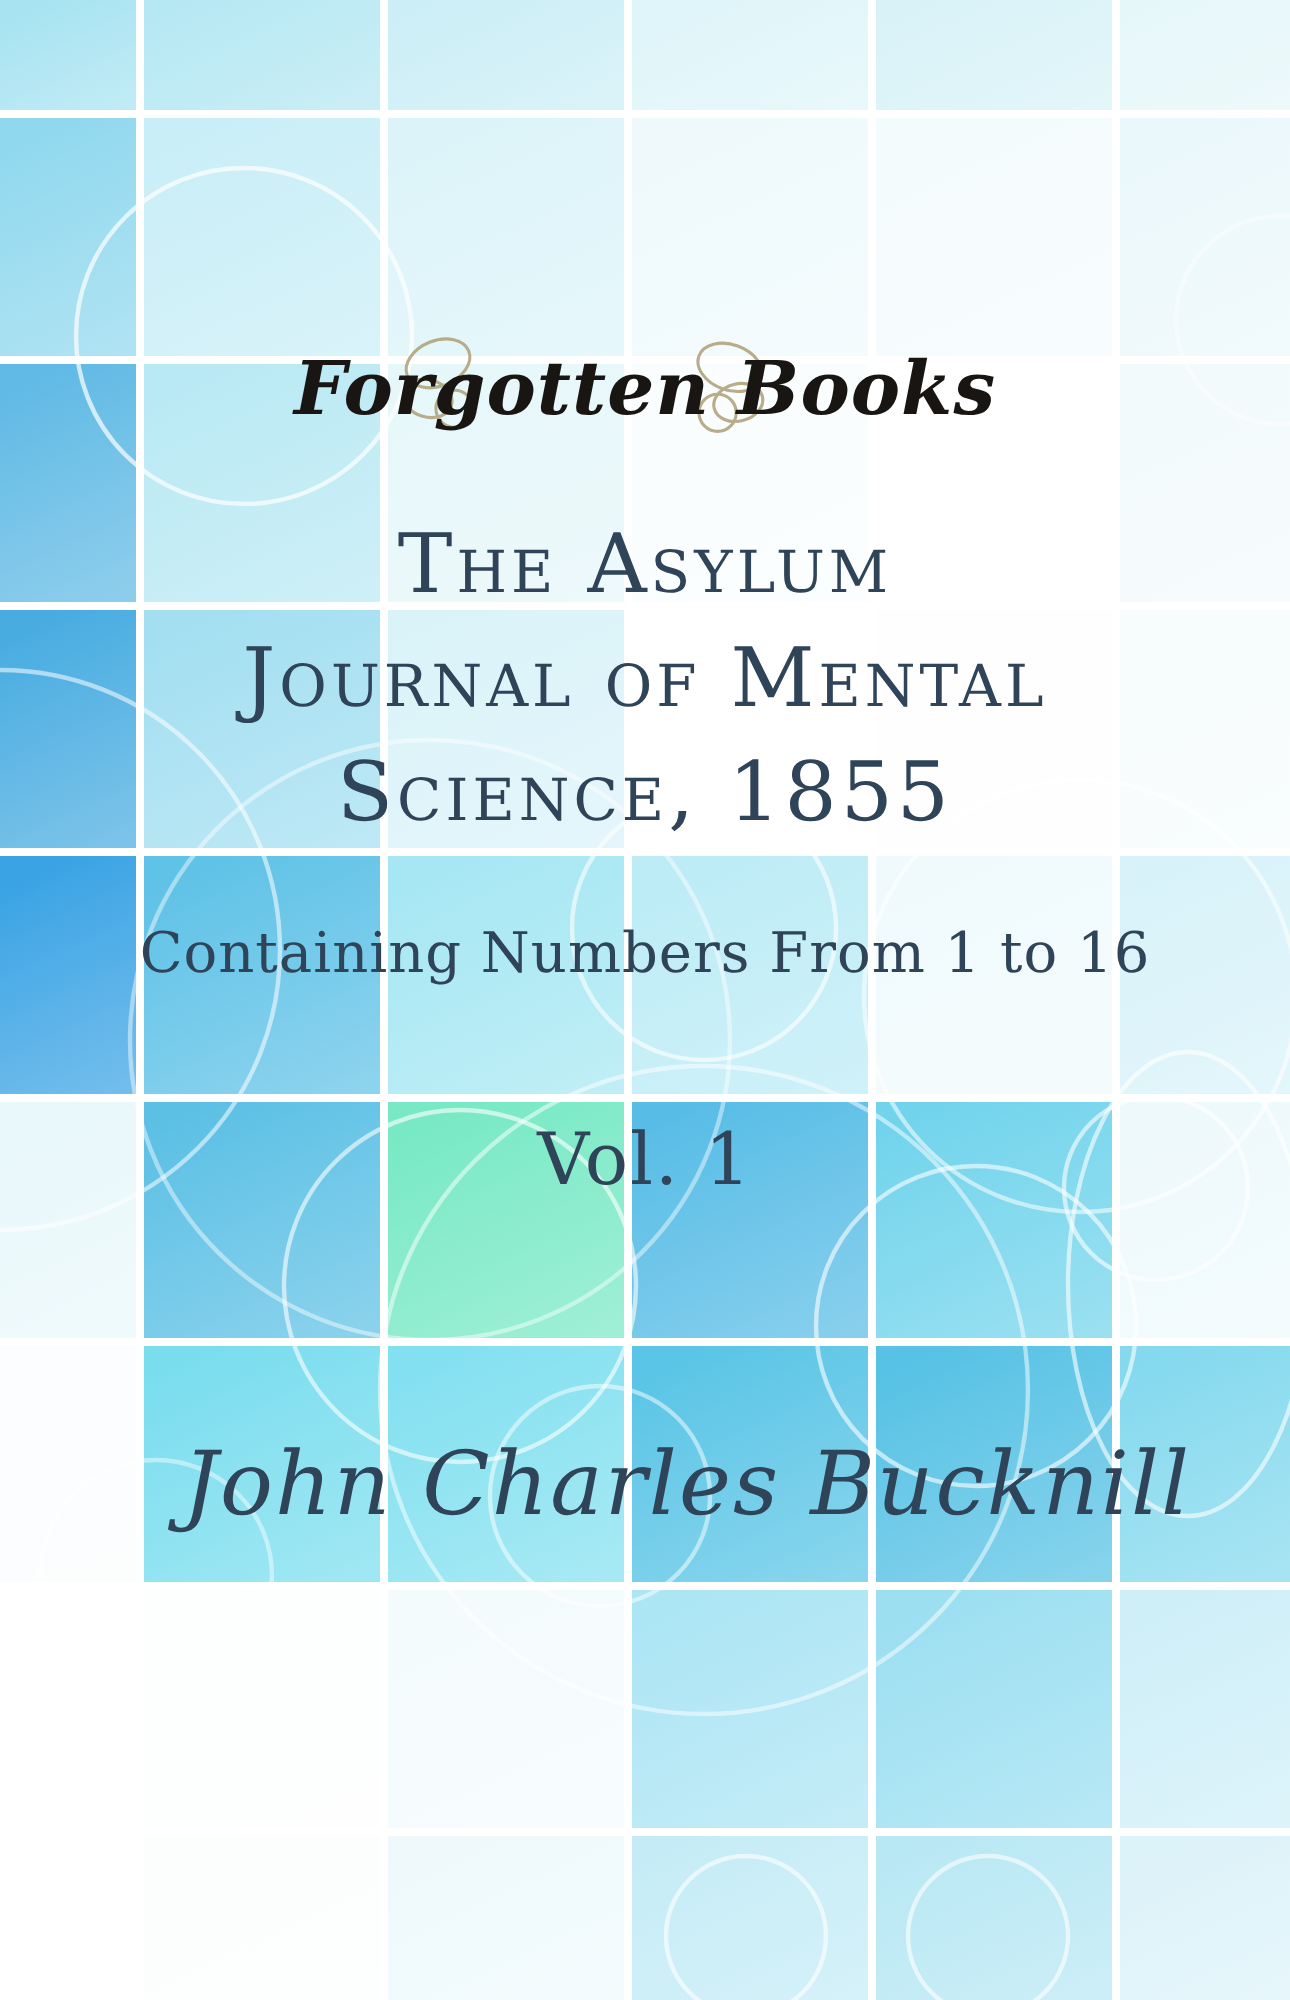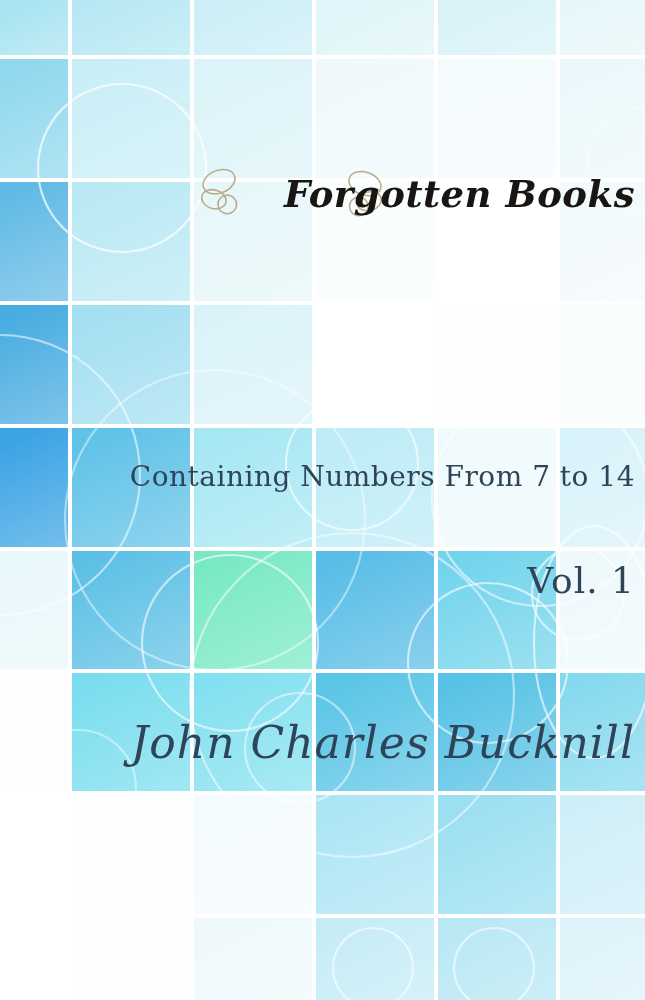--- a/index.html
+++ b/index.html
@@ -14,21 +14,21 @@
     position:absolute;inset:0;
     display:grid;
     gap:4px;
     background:var(--line,#ffffff);
   }
   .bg-grid .cell{width:100%;height:100%;}
   
   .circles{position:absolute;inset:0;pointer-events:none;}
   
   .content{position:absolute;inset:0;pointer-events:none;}
-  .content > div{position:absolute;left:0;right:10px;text-align:right;color:var(--text,#2f4458);}
+  .content > div{position:absolute;left:0;right:0;text-align:center;color:var(--text,#2f4458);}
   .logo-row{top:158px;height:72px;line-height:72px;}
   .logo-text{
     position:relative;z-index:2;
     font-size:37px;font-weight:bold;font-style:italic;
     letter-spacing:.5px;color:var(--logo,#181512);
   }
   .flourish{position:absolute;z-index:1;}
   .flourish.left{left:188px;top:0px;}
   .flourish.right{left:334px;top:2px;}
   .title-block{top:254px;line-height:57px;}
@@ -135,22 +135,27 @@
       <svg class="flourish right" width="62" height="68" viewBox="0 0 60 60">
         <g fill="none" stroke="#b3a47e" stroke-width="1.5" opacity="0.9">
           <ellipse cx="30" cy="20" rx="16" ry="11" transform="rotate(20 30 20)"></ellipse>
           <ellipse cx="34" cy="37" rx="12" ry="9" transform="rotate(-14 34 37)"></ellipse>
           <circle cx="24" cy="42" r="9"></circle>
         </g>
       </svg>
       <span class="logo-text">Forgotten Books</span>
     </div>
 
+    <div class="title-block">
+      <div class="title-line">The Asylum</div>
+      <div class="title-line">Journal of Mental</div>
+      <div class="title-line">Science, 1855</div>
+    </div>
 
-    <div class="subtitle">Containing Numbers From 7 to 14</div>
+    <div class="subtitle">Containing Numbers From 1 to 16</div>
 
     <div class="volume">Vol. 1</div>
 
 
     <div class="author">John Charles Bucknill</div>
   </div>
 
 </div>
 
 </body></html>

